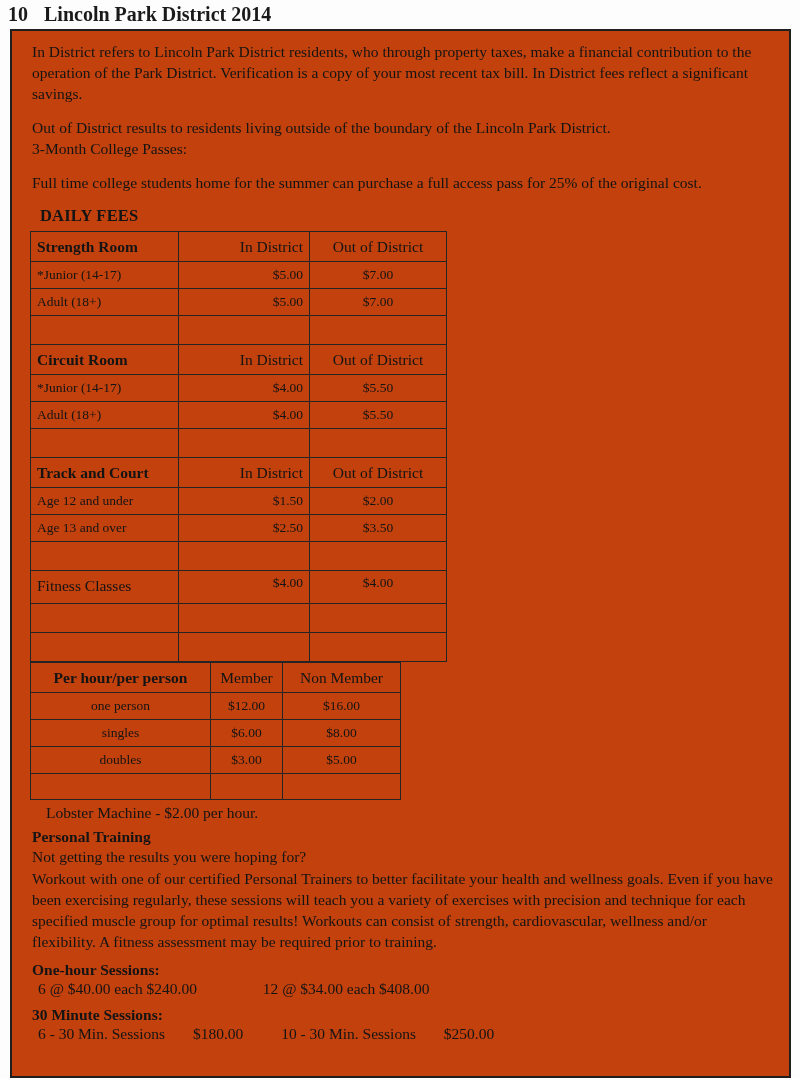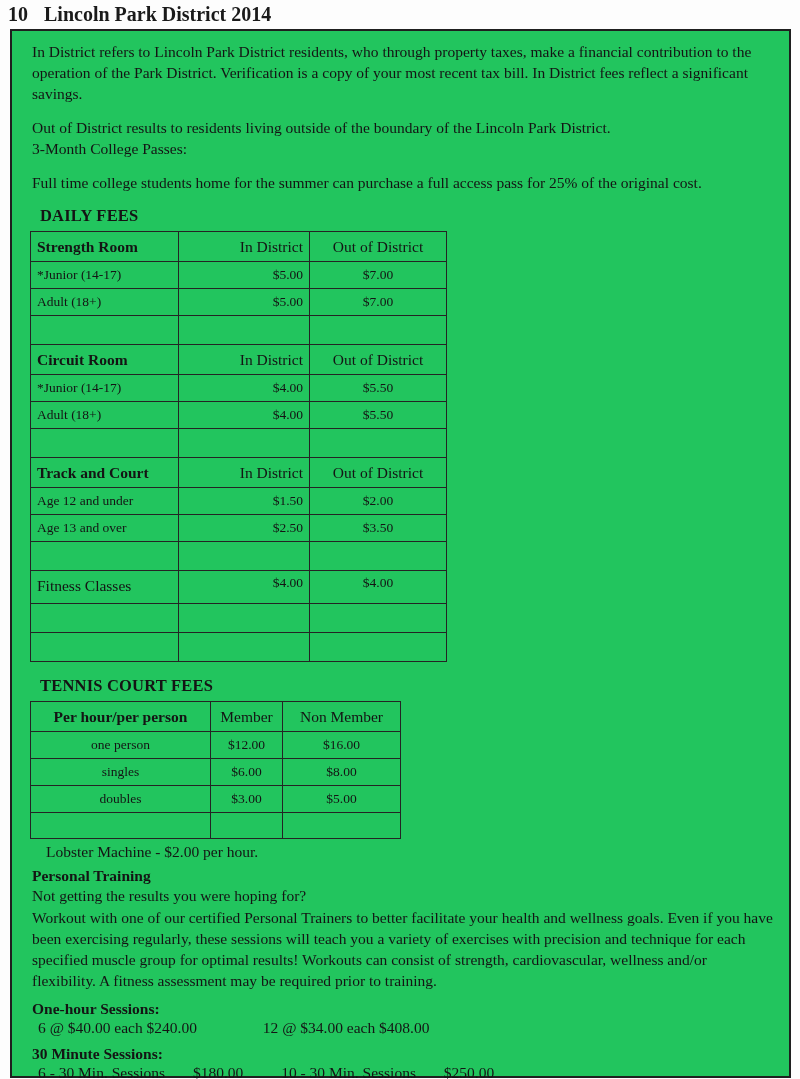--- a/index.html
+++ b/index.html
@@ -11,21 +11,21 @@
     position:relative;
     overflow:hidden;
   }
   .page-header { padding:3px 0 0 8px; font-weight:bold; font-size:20px; color:#1a1a1a; }
   .page-num { margin-right:16px; }
   .content-box {
     position:absolute; left:10px; top:29px;
     width:781px; height:1049px;
     border:2px solid #1f1f1f;
     padding:10px 12px 0 12px;
-    background:#22c55e;
+    background:#c2410c;
   }
   .para { font-size:15.5px; line-height:1.36; margin:0 4px 13px 8px; }
   .para.tight { margin-bottom:0; }
   .para.tight2 { margin-bottom:13px; }
   .section-heading { font-size:16.5px; font-weight:bold; margin:4px 0 5px 16px; letter-spacing:0.2px; }
   .section-heading.tennis-h { margin-top:14px; }
 
   table.fees-table { border-collapse:collapse; margin-left:6px; table-layout:fixed; }
   .fees-table td {
     border:1.5px solid #242424;
@@ -149,21 +149,20 @@
       <td class="c3"></td>
     </tr>
     <tr class="srow">
       <td class="c1"></td>
       <td class="c2"></td>
       <td class="c3"></td>
     </tr>
   </tbody>
     </table>
 
-  <h2 class="section-heading tennis-h">TENNIS COURT FEES</h2>
 
   <table class="fees-table tennis">
     <tbody>
         <tr class="hrow">
       <td class="c1">Per hour/per person</td>
       <td class="c2">Member</td>
       <td class="c3">Non Member</td>
     </tr>
     <tr class="drow">
       <td class="c1">one person</td>

